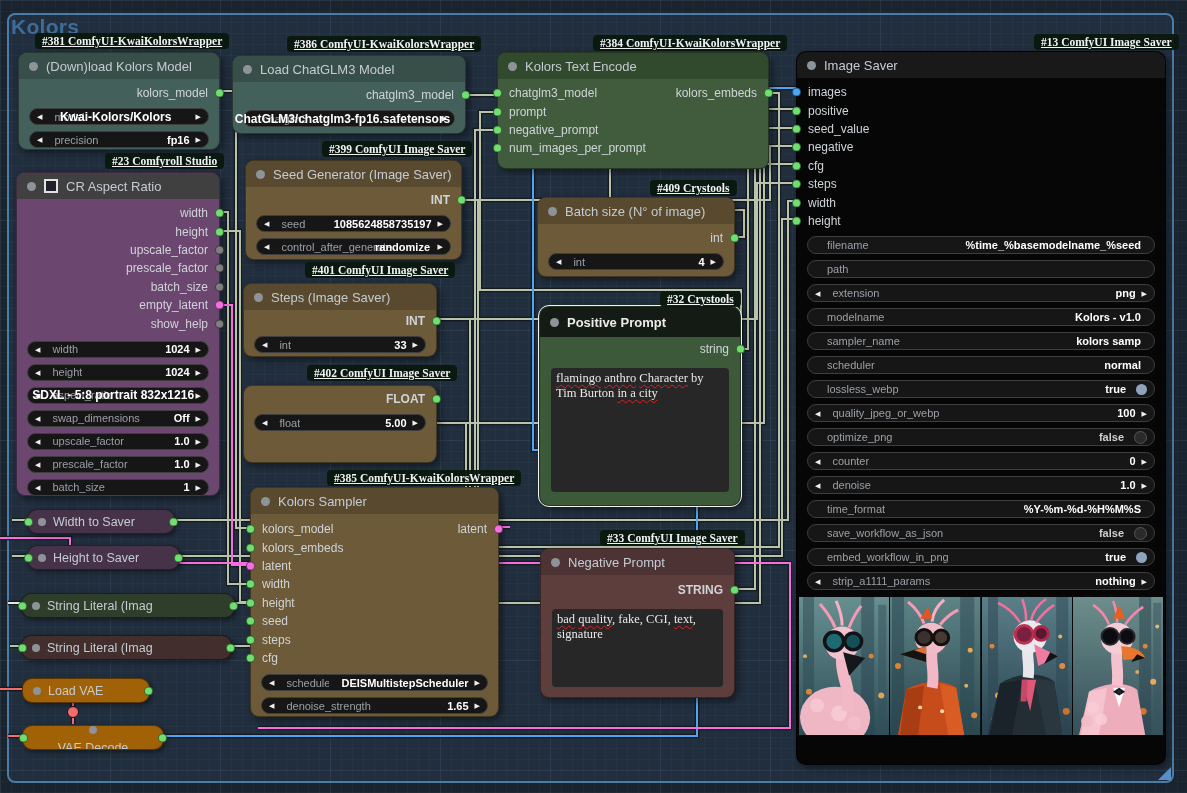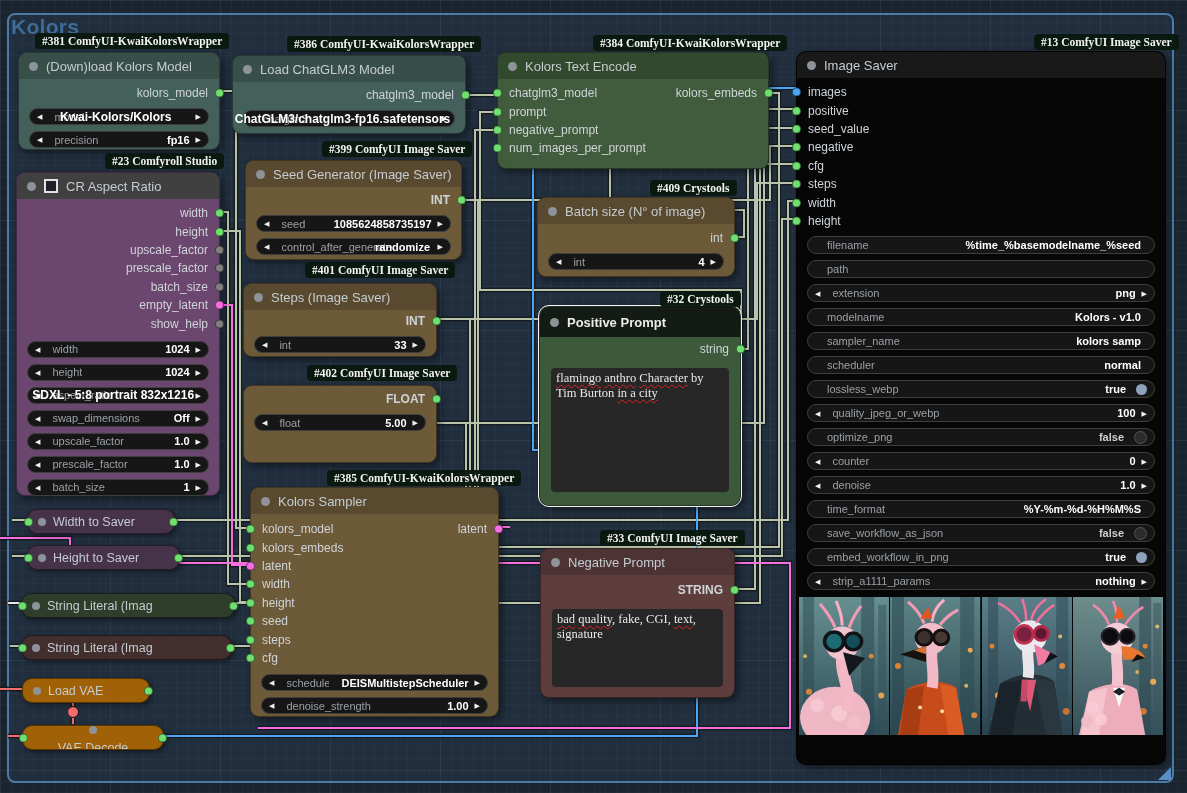--- a/index.html
+++ b/index.html
@@ -64,21 +64,21 @@
   .tdot{width:11px;height:11px;border-radius:50%;flex:0 0 auto;margin-left:4px;}
   .tdot.on{background:#8ea3bb;} .tdot.off{background:#2b2b2b;border:1px solid #555;}
 
   .ta{margin:10px 11px;background:#272727;border-radius:4px;padding:3px 5px;
       font-family:"Liberation Serif",serif;font-size:12.5px;line-height:1.2;color:#eaeaea;}
   .sq{text-decoration:underline;text-decoration-style:wavy;text-decoration-color:#d22;
       text-decoration-thickness:1px;text-underline-offset:2px;}
 
   .badge{position:absolute;z-index:4;height:16px;line-height:16px;padding:0 7px;
       border-radius:4px;background:rgba(10,24,14,.95);color:#f2f2f2;
-      font-family:"Liberation Serif",serif;font-size:11.5px;font-weight:600;white-space:nowrap;}
+      font-family:"Liberation Serif",serif;font-size:11.5px;font-weight:600;white-space:nowrap;text-decoration:underline;}
 
   .cnode{position:absolute;z-index:3;height:23px;border-radius:10px;display:flex;
       align-items:center;gap:7px;padding:0 10px;border:1px solid rgba(0,0,0,.45);
       box-shadow:2px 2px 5px rgba(0,0,0,.45);}
   .cnode .ntitle{font-size:12.5px;}
   .cdot{position:absolute;top:50%;transform:translateY(-50%);width:9px;height:9px;
       border-radius:50%;border:1px solid rgba(0,0,0,.5);box-sizing:border-box;background:var(--slot-green);}
   .cdot.l{left:-4px;} .cdot.r{right:-4px;}
   .c-plum{background:#473349;} .c-glit{background:#2f3d2b;} .c-mlit{background:#412e2d;}
   .c-vae{background:#a16207;}
@@ -474,21 +474,21 @@
     </div>
   <div class="widget" style="margin-top:7px;">
     <span class="arr">◀</span>
       <span class="wlabel">scheduler</span>
       <span class="wvalue">DEISMultistepScheduler</span>
       <span class="arr">▶</span>
   </div>
   <div class="widget">
     <span class="arr">◀</span>
       <span class="wlabel">denoise_strength</span>
-      <span class="wvalue">1.00</span>
+      <span class="wvalue">1.65</span>
       <span class="arr">▶</span>
   </div>
 </div>
 
 <div class="node n-maroon" style="left:540px;top:548px;width:193px;height:148px;">
   <div class="node-header">
     <span class="hdot"></span>
     <span class="ntitle">Negative Prompt</span>
   </div>
   <div class="srow out" style="margin-top:6px;">

